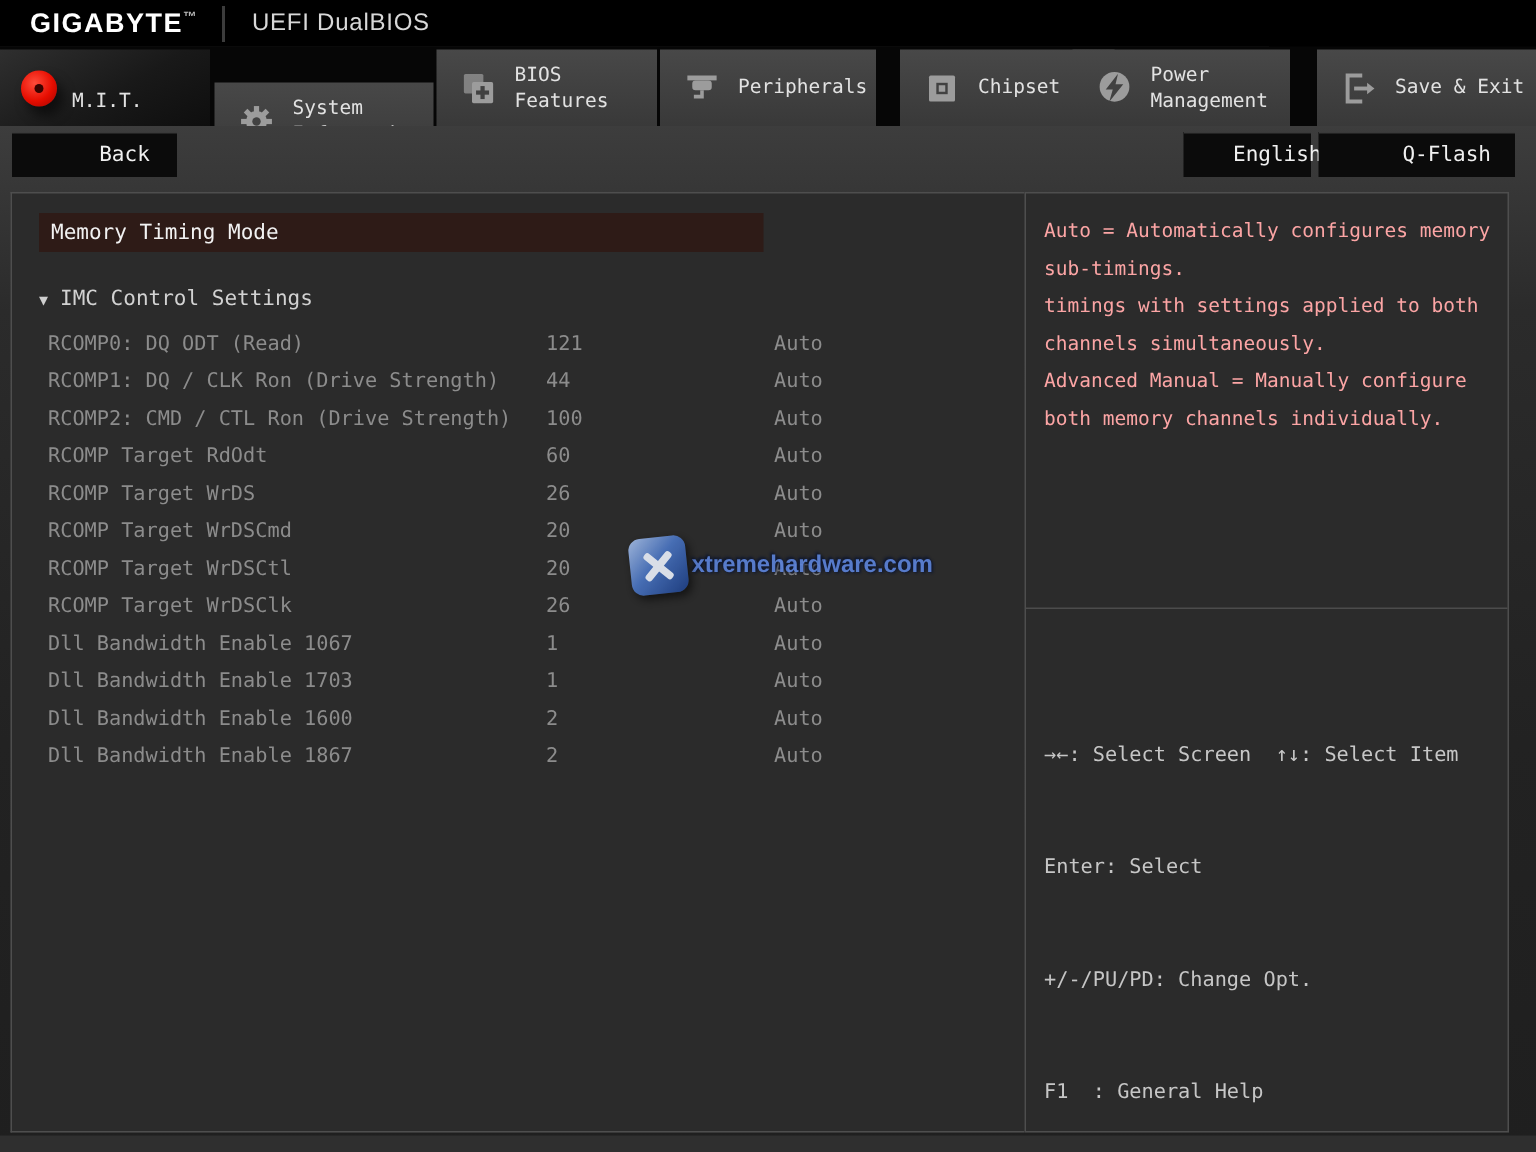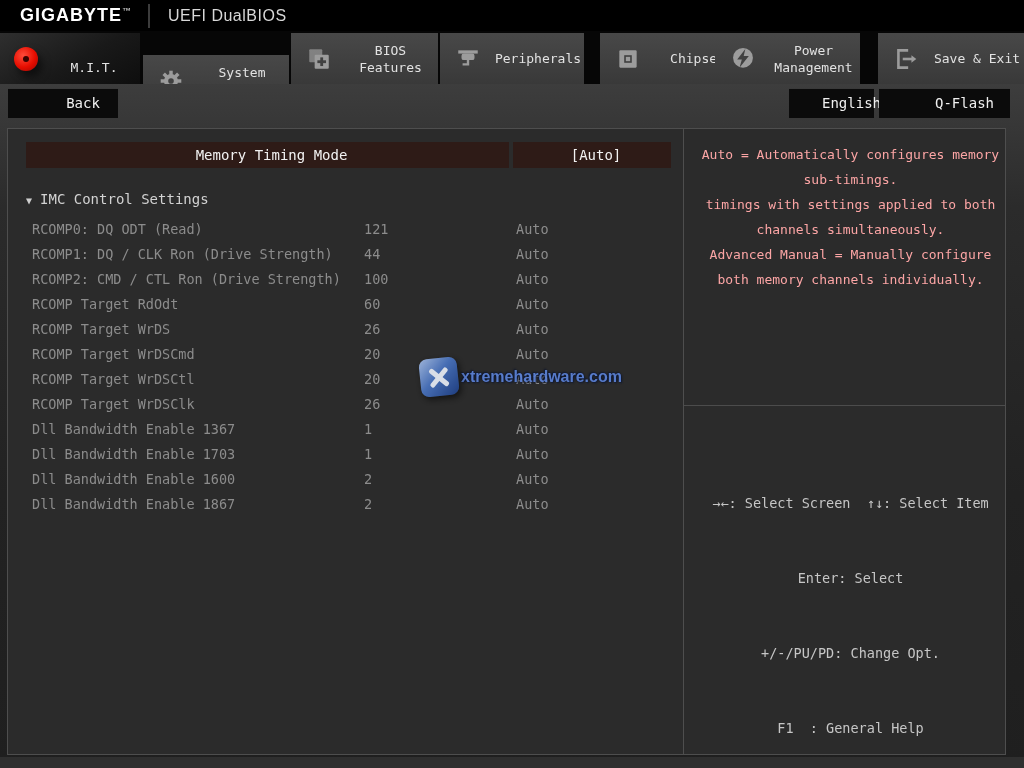--- a/index.html
+++ b/index.html
@@ -1,18 +1,18 @@
 <!DOCTYPE html>
 <html><head>
 <meta charset="utf-8">
 <style>
   * { margin:0; padding:0; box-sizing:border-box; }
   html,body { width:1024px; height:768px; background:#000; overflow:hidden; }
   .screen { position:relative; width:846px; height:768px;
-            font-family:"DejaVu Sans Mono", monospace; background:#1c1c1c;text-align:center; }
+            font-family:"DejaVu Sans Mono", monospace; background:#1c1c1c; }
 
   
   .topbar { position:absolute; left:0; top:0; width:1024px; height:31px;
             background:#000; display:flex; align-items:center; }
   .brand  { font-family:"Liberation Sans", sans-serif; font-weight:bold;
             font-size:18px; color:#fff; letter-spacing:1px; margin-left:20px; }
   .tm     { color:#bbb; font-size:9px; vertical-align:super;
             font-family:"Liberation Sans", sans-serif; }
   .vsep   { width:2px; height:24px; background:#3c3c3c; margin:0 18px 0 16px; }
   .title  { font-family:"Liberation Sans", sans-serif; font-size:16px;
@@ -185,21 +185,20 @@
   </div>
 
   <div class="content">
 
     <div class="btn back">Back</div>
     <div class="btn english">English</div>
     <div class="btn qflash">Q-Flash</div>
 
     <div class="panel-left">
       <div class="sel-label">Memory Timing Mode</div>
-      <div class="sel-value">[Auto]</div>
 
       <div class="section-hdr"><span class="tri">▼</span><span>IMC Control Settings</span></div>
 
       <div class="rows">
         <div class="row">
             <span class="r-label">RCOMP0: DQ ODT (Read)</span>
             <span class="r-val">121</span>
             <span class="r-mode">Auto</span>
           </div>
         <div class="row">
@@ -231,21 +230,21 @@
             <span class="r-label">RCOMP Target WrDSCtl</span>
             <span class="r-val">20</span>
             <span class="r-mode">Auto</span>
           </div>
         <div class="row">
             <span class="r-label">RCOMP Target WrDSClk</span>
             <span class="r-val">26</span>
             <span class="r-mode">Auto</span>
           </div>
         <div class="row">
-            <span class="r-label">Dll Bandwidth Enable 1367</span>
+            <span class="r-label">Dll Bandwidth Enable 1067</span>
             <span class="r-val">1</span>
             <span class="r-mode">Auto</span>
           </div>
         <div class="row">
             <span class="r-label">Dll Bandwidth Enable 1703</span>
             <span class="r-val">1</span>
             <span class="r-mode">Auto</span>
           </div>
         <div class="row">
             <span class="r-label">Dll Bandwidth Enable 1600</span>

